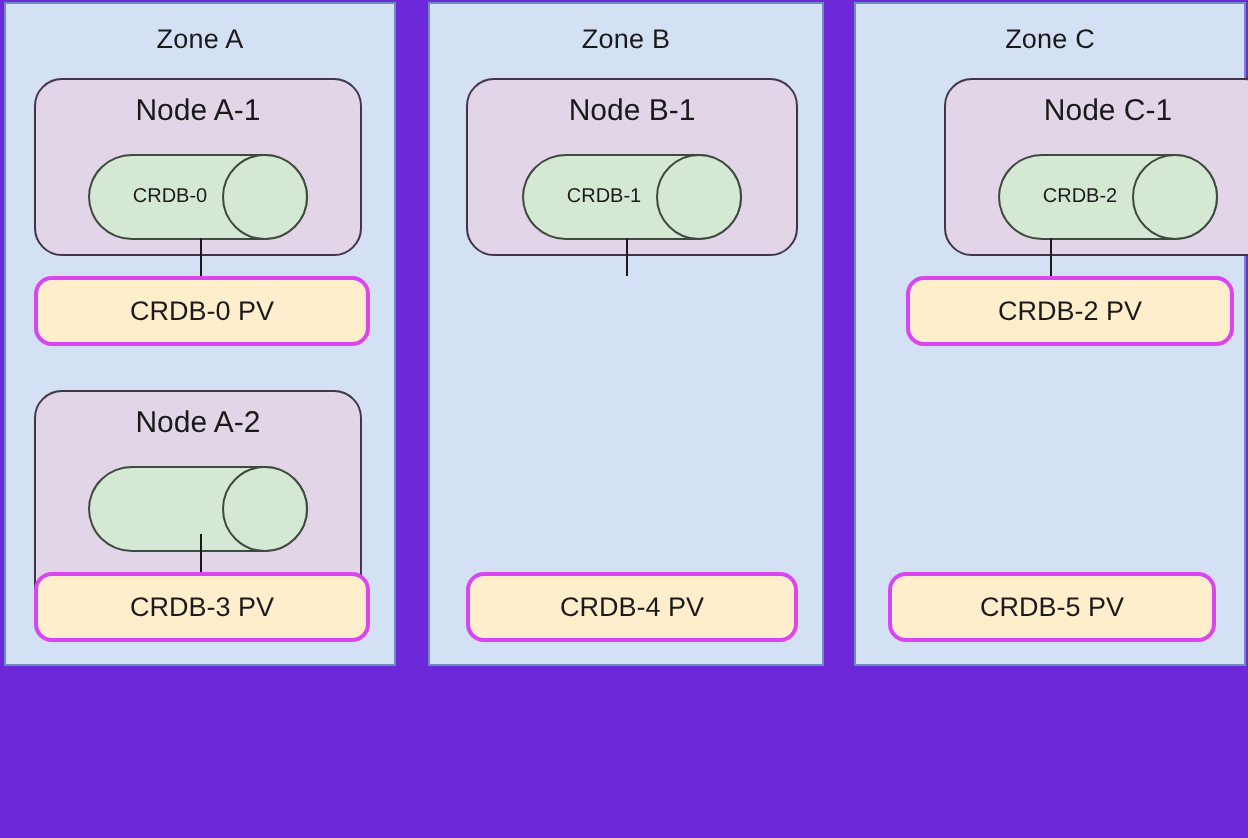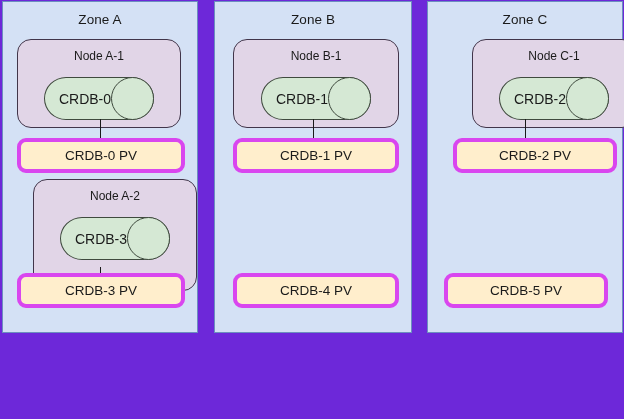--- a/index.html
+++ b/index.html
@@ -55,28 +55,28 @@
     border: 1px solid #41354a;
     border-radius: 14px;
     box-sizing: border-box;
   }
   .node-title {
     position: absolute;
     top: 8px;
     left: 0;
     right: 0;
     text-align: center;
-    font-size: 12px;
+    font-size: 15px;
     color: #1a1a1a;
     line-height: 16px;
   }
 
   
   .node-row1 { top: 37px;  height: 89px; }
-  .node-row2 { top: 177px; height: 112px; margin-left: 16px; }
+  .node-row2 { top: 193px; height: 112px; }
 
   .node-a { left: 14px;  width: 164px; }
   .node-b { left: 18px;  width: 166px; }
   .node-c { left: 16px;  width: 164px; margin-left: 28px; }
 
   
   .cyl {
     position: absolute;
     width: 110px;
     height: 43px;
@@ -109,50 +109,50 @@
   }
   .cyl-label {
     position: absolute;
     left: 6px;
     top: 0;
     width: 70px;
     height: 43px;
     display: flex;
     align-items: center;
     justify-content: center;
-    font-size: 14px;
+    font-size: 10px;
     color: #1a1a1a;
     z-index: 2;
     text-align: center;
   }
 
   
   .connector {
     position: absolute;
     width: 1px;
     background: #1a1a1a;
     left: 50%;
   }
 
   
   .pv {
     position: absolute;
     height: 35px;
     background: #ffeecc;
-    border: 4px solid #d946ef;
+    border: 2px solid #d946ef;
     border-radius: 9px;
     box-sizing: border-box;
     display: flex;
     align-items: center;
     justify-content: center;
     font-size: 13.5px;
     color: #1a1a1a;
   }
   .pv-row1 { top: 136px; }
-  .pv-row2 { top: 271px; }
+  .pv-row2 { top: 284px; }
 
   .pv-a { left: 14px;  width: 168px; }
 </style>
 </head>
 <body>
 
 <div id="canvas">
 
   <div class="zone" id="zone-a">
     <div class="zone-title">Zone A</div>
@@ -166,40 +166,38 @@
       </div>
     </div>
     <div class="connector" style="top:117px;height:19px;"></div>
     <div class="pv pv-row1 pv-a">CRDB-0 PV</div>
 
     <div class="node node-row2 node-a">
       <div class="node-title">Node A-2</div>
       <div class="cyl">
         <div class="cyl-body"></div>
         <div class="cyl-cap"></div>
-        <div class="cyl-label">CRDB-3</div>
       </div>
     </div>
     <div class="connector" style="top:265px;height:19px;"></div>
     <div class="pv pv-row2 pv-a">CRDB-3 PV</div>
   </div>
 
   <div class="zone" id="zone-b">
     <div class="zone-title">Zone B</div>
 
     <div class="node node-row1 node-b">
       <div class="node-title">Node B-1</div>
       <div class="cyl">
         <div class="cyl-body"></div>
         <div class="cyl-cap"></div>
         <div class="cyl-label">CRDB-1</div>
       </div>
     </div>
     <div class="connector" style="top:117px;height:19px;"></div>
-    <div class="pv pv-row1" style="left:18px;width:166px;">CRDB-1 PV</div>
 
     <div class="pv pv-row2" style="left:18px;width:166px;text-align:center;">CRDB-4 PV</div>
   </div>
 
   <div class="zone" id="zone-c">
     <div class="zone-title">Zone C</div>
 
     <div class="node node-row1 node-c">
       <div class="node-title">Node C-1</div>
       <div class="cyl">

